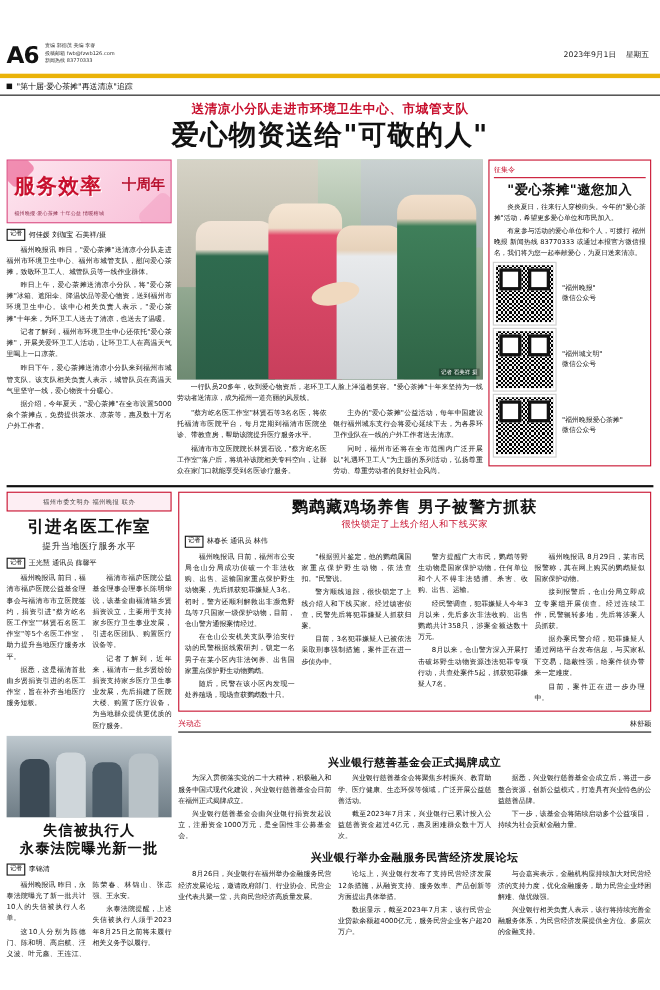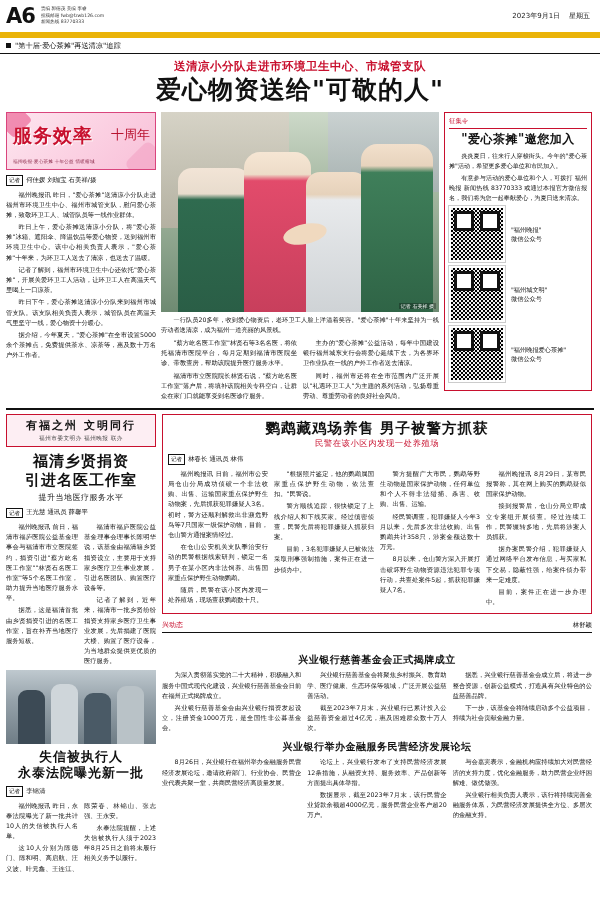--- a/index.html
+++ b/index.html
@@ -9,23 +9,24 @@
     background: #ffffff;
     font-family: "DejaVu Sans", "Liberation Sans", sans-serif;
     color: #111;
     overflow: hidden;
     position: relative;
   }
   .page { width: 600px; height: 900px; position: relative; }
 
   
   .masthead {
-    height: 38px; border-bottom: 6px solid #eab308;
+    height: 38px; border-bottom: 4px solid #eab308;
     display: flex; align-items: center; padding: 0 6px;
     position: relative;
+    margin-top: 33px;
   }
   .page-num {
     font-size: 21px; font-weight: bold; line-height: 1;
     margin-right: 6px; letter-spacing: -1px;
   }
   .masthead-meta {
     font-size: 4.6px; line-height: 1.45; color: #333; width: 120px;
   }
   .masthead-title {
     position: absolute; left: 0; right: 0; text-align: center;
@@ -71,21 +72,21 @@
     background: linear-gradient(135deg,#fde6ef 0%, #fbd0e2 55%, #f8c0d8 100%);
     overflow: hidden;
   }
   .logo-badge .big {
     position:absolute; left:6px; top:10px;
     font-size: 19px; font-weight: bold; color:#c8102e;
     font-family:"DejaVu Serif","Liberation Serif",serif;
     letter-spacing:1px; text-shadow: 1px 1px 0 #fff;
   }
   .logo-badge .ten {
-    position:absolute; right:5px; top:13px; font-size: 13px; font-weight:normal;
+    position:absolute; right:5px; top:13px; font-size: 13px; font-weight:bold;
     color:#b8122f; font-family:"DejaVu Serif","Liberation Serif",serif;
   }
   .logo-badge .sub {
     position:absolute; left:6px; bottom:5px; font-size:4.6px; color:#8b2b4a; letter-spacing:.2px;
   }
   .logo-badge .heart {
     position:absolute; left:-6px; top:-6px; width:26px; height:26px; background:#e8467f;
     transform: rotate(45deg); opacity:.55; border-radius:4px;
   }
   .logo-badge .heart2 {
@@ -332,26 +333,24 @@
       </div>
     </div>
   </div>
 
   <div class="hr-thick"></div>
 
   <div class="midrow">
 
     <div class="midL">
       <div class="banner">
-        <div class="b1">有福之州  文明同行</div>
         <div class="b2">福州市委文明办  福州晚报  联办</div>
       </div>
 
       <div class="h2">
-        <div>福清乡贤捐资</div>
         <div>引进名医工作室</div>
       </div>
       <div class="h2sub">提升当地医疗服务水平</div>
 
       <div class="byline">
         <span class="tag">记者</span>
         <span>王光慧 通讯员 薛馨平</span>
       </div>
 
       <div class="body-text two-col">
@@ -379,21 +378,21 @@
       <div class="body-text two-col">
         <p>福州晚报讯 昨日，永泰法院曝光了新一批共计10人的失信被执行人名单。</p>
         <p>这10人分别为陈德门、陈和明、高启航、汪义波、叶元鑫、王连江、陈荣春、林锦山、张志强、王永安。</p>
         <p>永泰法院提醒，上述失信被执行人须于2023年8月25日之前将未履行相关义务予以履行。</p>
       </div>
     </div>
 
     <div class="midR" style="width:430px;">
       <div class="redbox">
         <div class="title">鹦鹉藏鸡场养售  男子被警方抓获</div>
-        <div class="subtitle">民警在该小区内发现一处养殖场</div>
+        <div class="subtitle">很快锁定了上线介绍人和下线买家</div>
         <div class="byline" style="justify-content:flex-start;">
           <span class="tag">记者</span>
           <span>林春长 通讯员 林伟</span>
         </div>
         <div class="cols">
           <div class="body-text">
             <p>福州晚报讯 日前，福州市公安局仓山分局成功侦破一个非法收购、出售、运输国家重点保护野生动物案，先后抓获犯罪嫌疑人3名。初时，警方还顺利解救出非濒危野鸟等7只国家一级保护动物，目前，仓山警方通报案情经过。</p>
             <p>在仓山公安机关支队季治安行动的民警根据线索研判，锁定一名男子在某小区内非法饲养、出售国家重点保护野生动物鹦鹉。</p>
             <p>随后，民警在该小区内发现一处养殖场，现场查获鹦鹉数十只。</p>
           </div>

